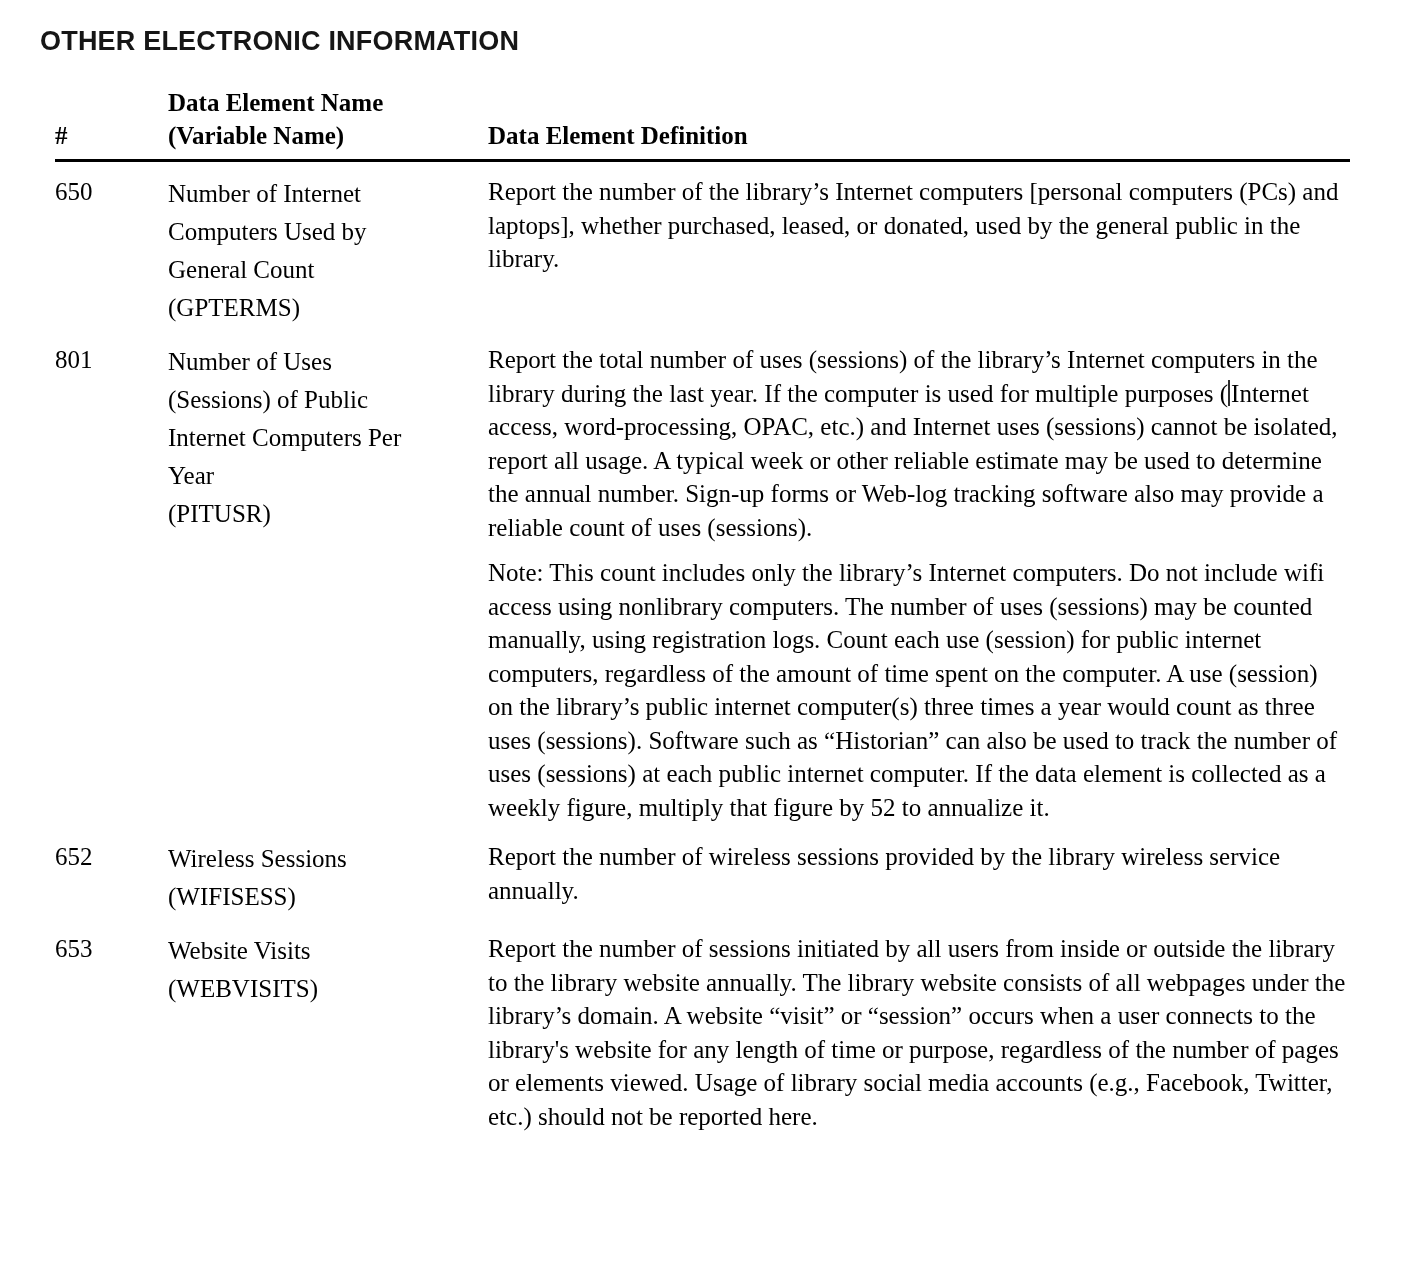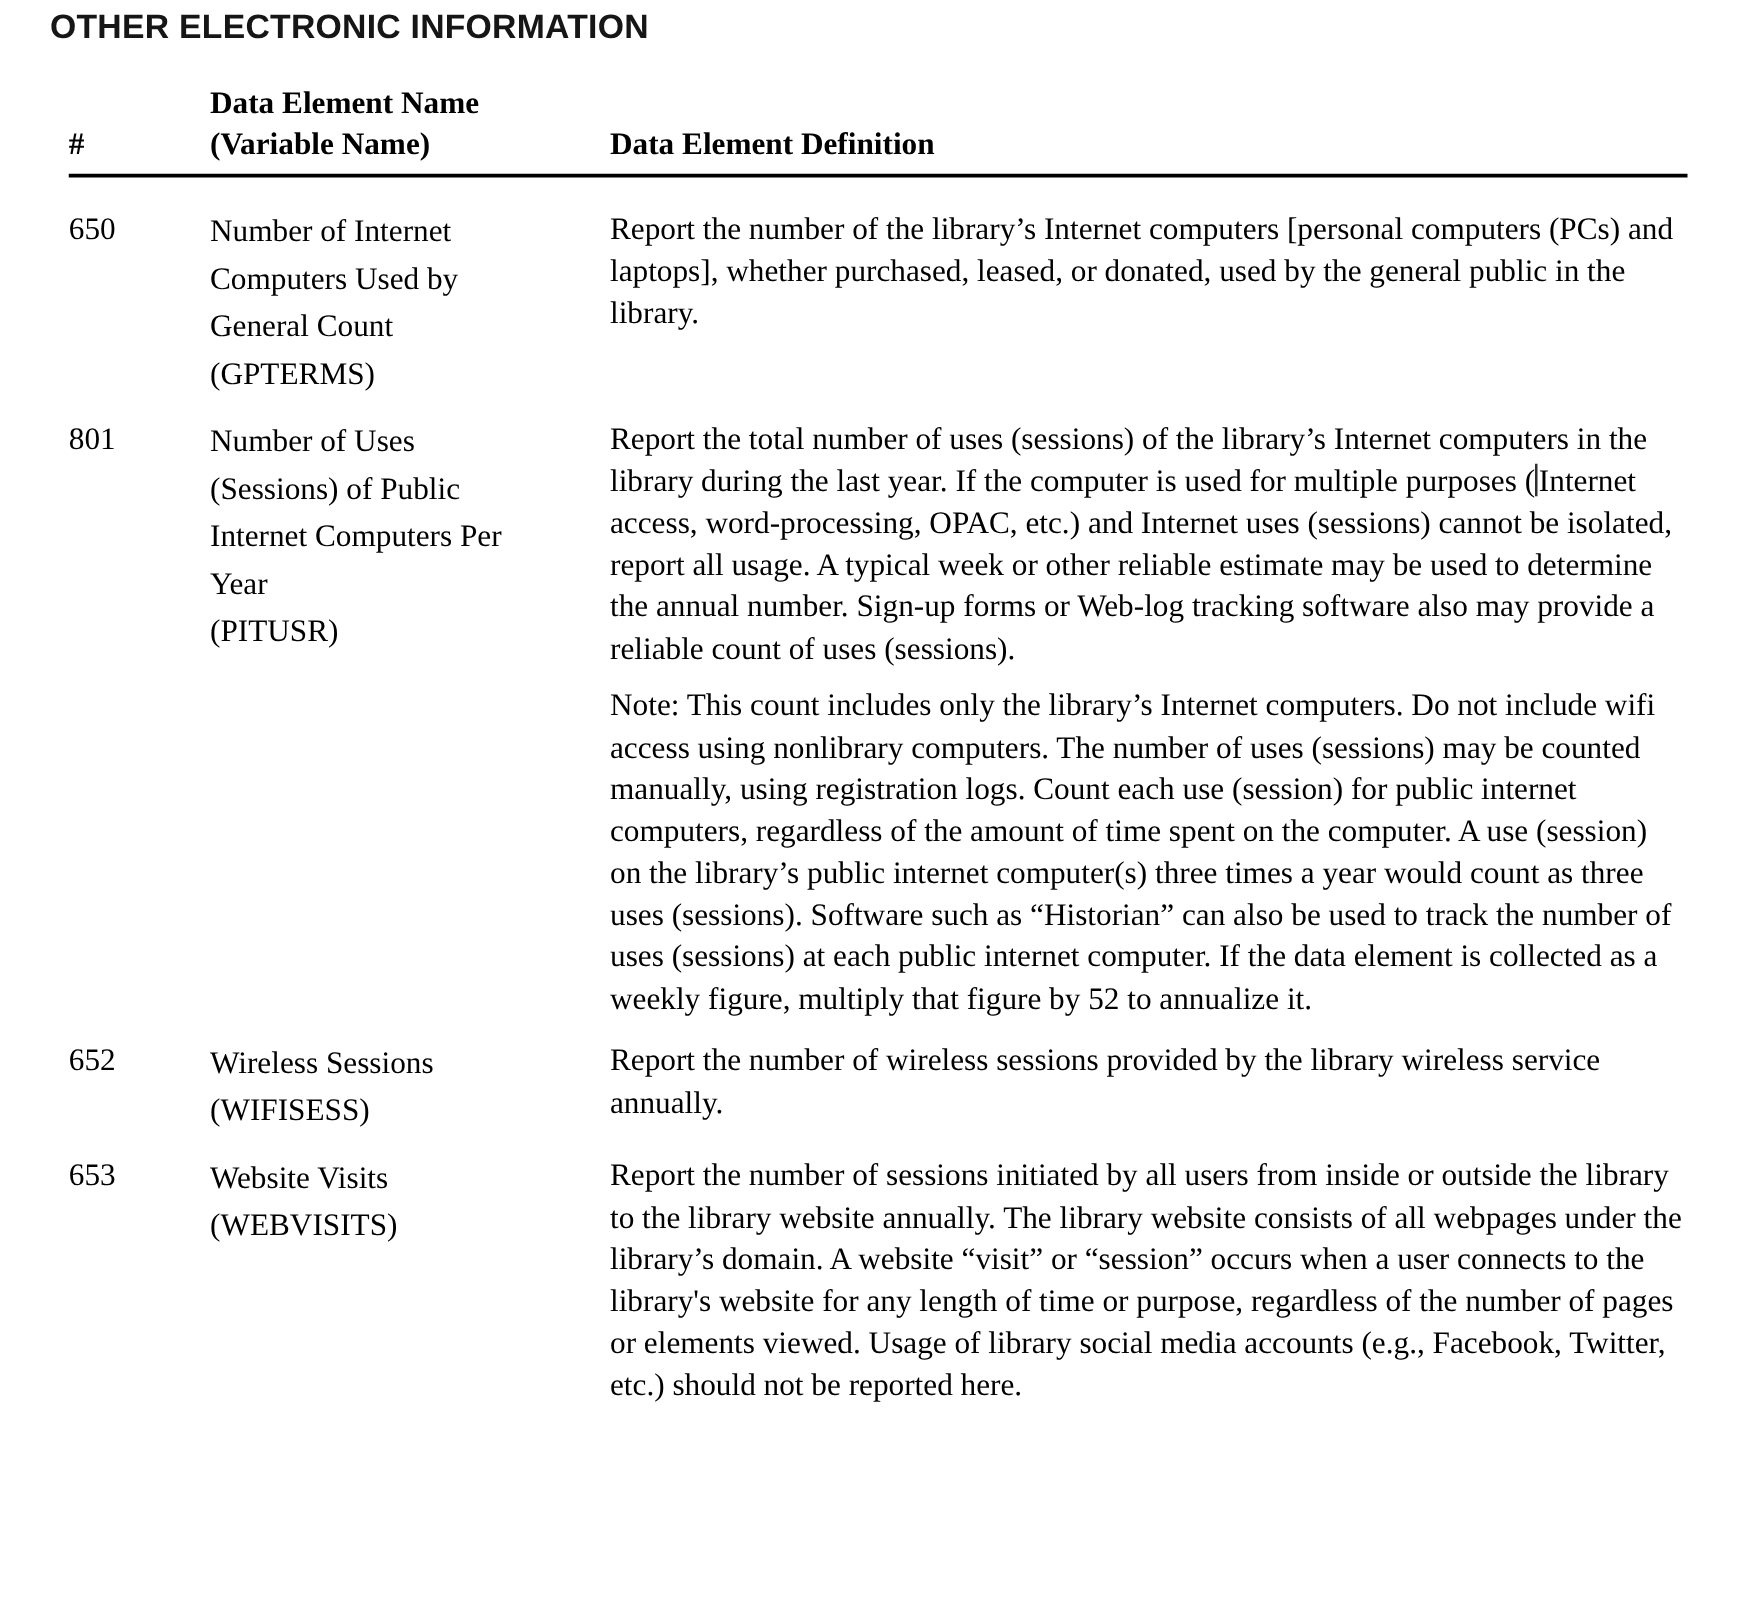--- a/index.html
+++ b/index.html
@@ -2,21 +2,21 @@
 <html><head>
 <meta charset="utf-8">
 <style>
   * { box-sizing: border-box; }
   html, body { margin: 0; padding: 0; background: #ffffff; }
   .page {
     position: relative;
     width: 1404px;
     height: 1278px;
     background: #ffffff;
-    padding: 4px 54px 0 40px;
+    padding: 24px 54px 0 40px;
     font-family: "Liberation Serif", serif;
     color: #000000;
     overflow: hidden;
   }
   .doc-title {
     margin: 0;
     font-family: "Liberation Sans", sans-serif;
     font-weight: 700;
     font-size: 27px;
     line-height: 34px;
@@ -30,21 +30,21 @@
   }
   .thead {
     align-items: end;
     border-bottom: 3px solid #000000;
     padding-bottom: 7px;
     font-weight: bold;
     font-size: 25px;
     line-height: 33px;
   }
   .thead .hname div { max-width: 272px; }
-  .tbody { padding-top: 13px; margin-top: 12px; }
+  .tbody { padding-top: 13px; }
   .trow { margin-bottom: 16px; font-size: 25px; align-items: start; }
   .col.num { line-height: 33.5px; }
   .ename, .evar { max-width: 272px; line-height: 38px; }
   .col.def { line-height: 33.5px; padding-right: 2px; }
   .col.def p { margin: 0; }
   .col.def p + p { margin-top: 12px; }
   .caret {
     display: inline-block;
     width: 2px;
     height: 26px;

